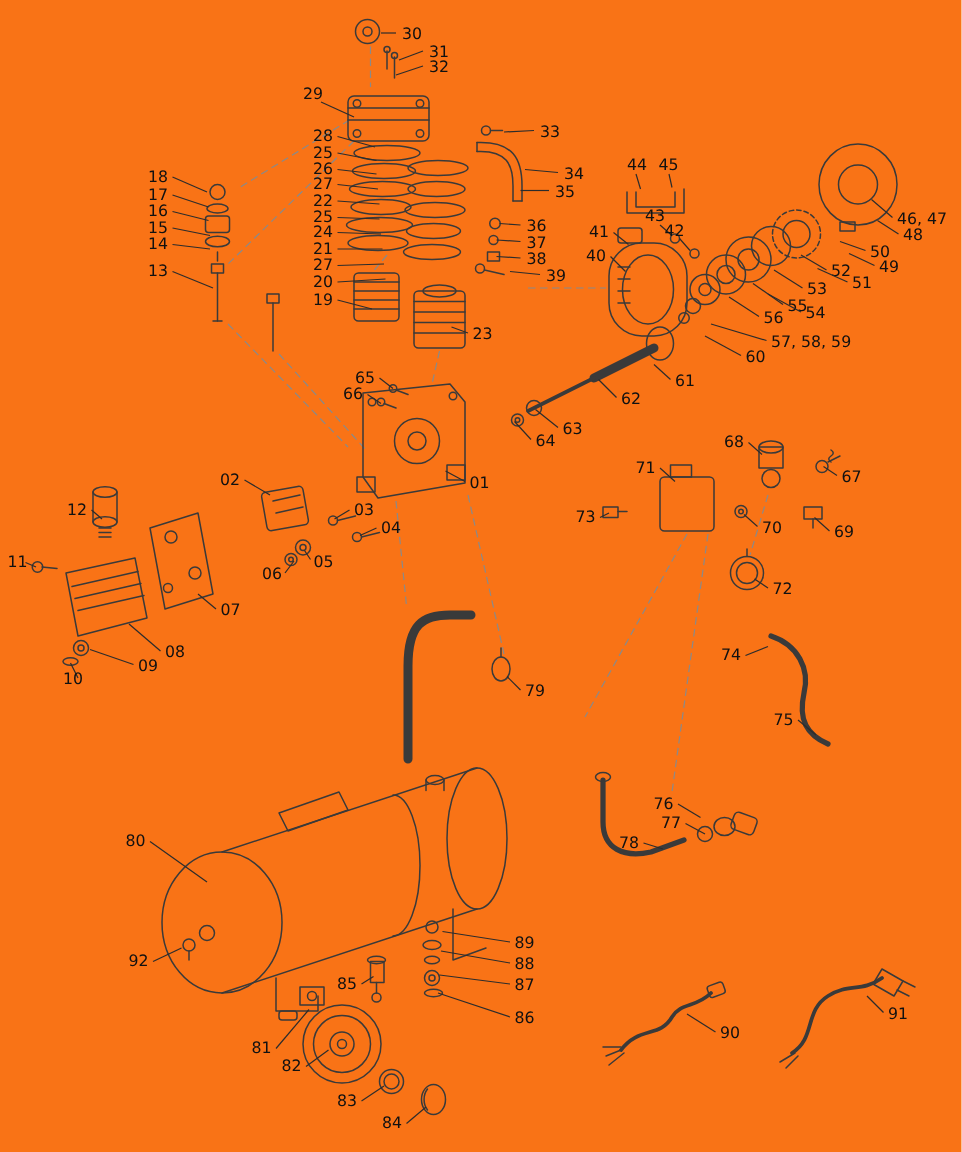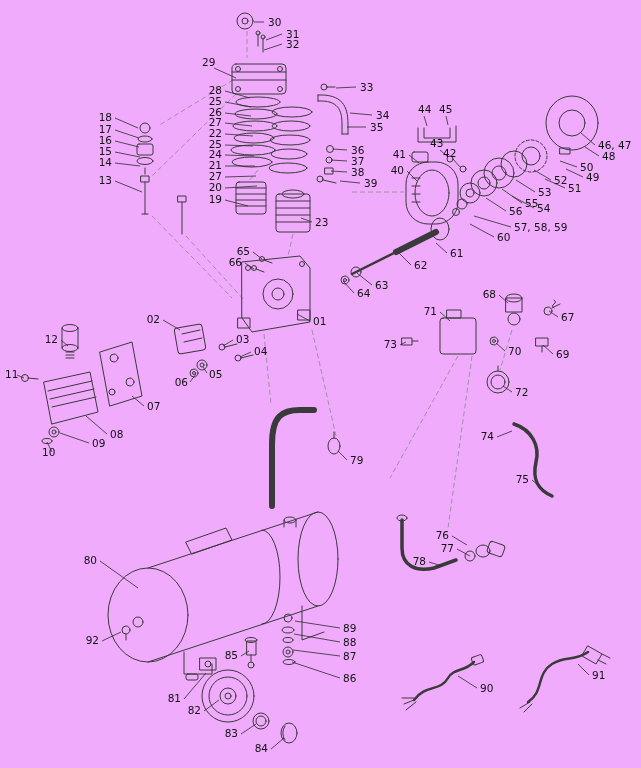--- a/index.html
+++ b/index.html
@@ -1,16 +1,16 @@
 <!DOCTYPE html>
 <html><head>
 <meta charset="utf-8">
 <style>
   html,body{margin:0;padding:0;background:#fff;}
-  .page{position:relative;width:641px;height:768px;background:#f0abfc;overflow:hidden;
+  .page{position:relative;width:641px;height:768px;background:#f97316;overflow:hidden;
         font-family:"DejaVu Sans", sans-serif;}
   svg{display:block;}
   svg .part{stroke:#3a3a3a;fill:none;stroke-width:1;stroke-linecap:round;stroke-linejoin:round;}
   svg .thick{stroke-width:2.5;}
   svg .tube{stroke-width:3.5;}
   svg .heavy{stroke-width:6;}
   svg .dash{stroke:#8a8a8a;stroke-width:.8;fill:none;stroke-dasharray:5 3;}
   svg .leader{stroke:#2c2c2c;stroke-width:.8;}
   svg text.lbl{font:10.5px "DejaVu Sans", sans-serif;fill:#111;}
 </style>

